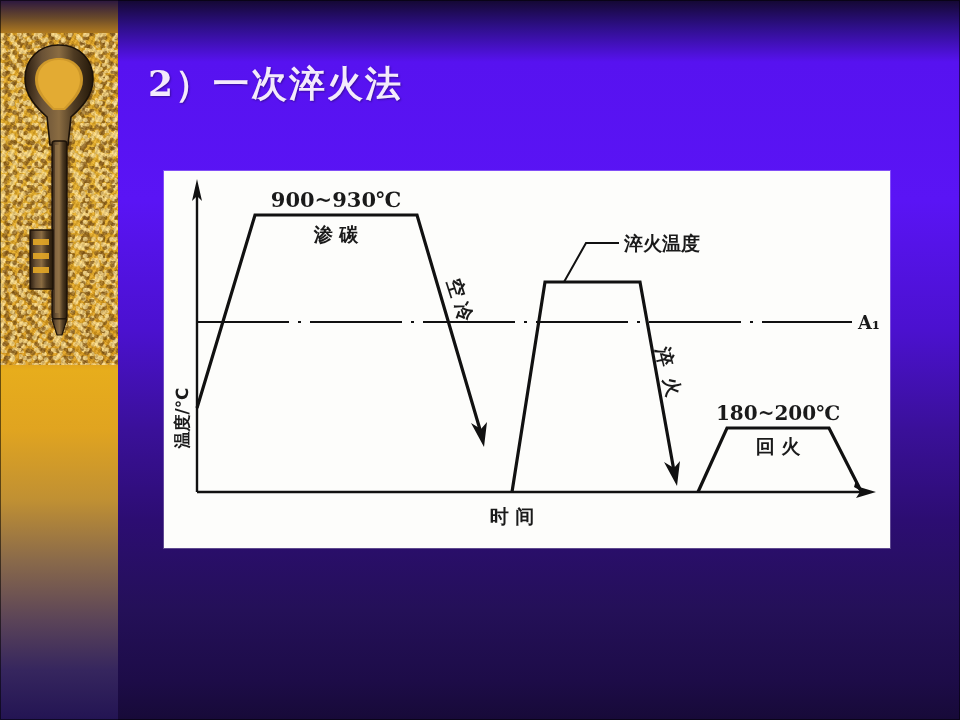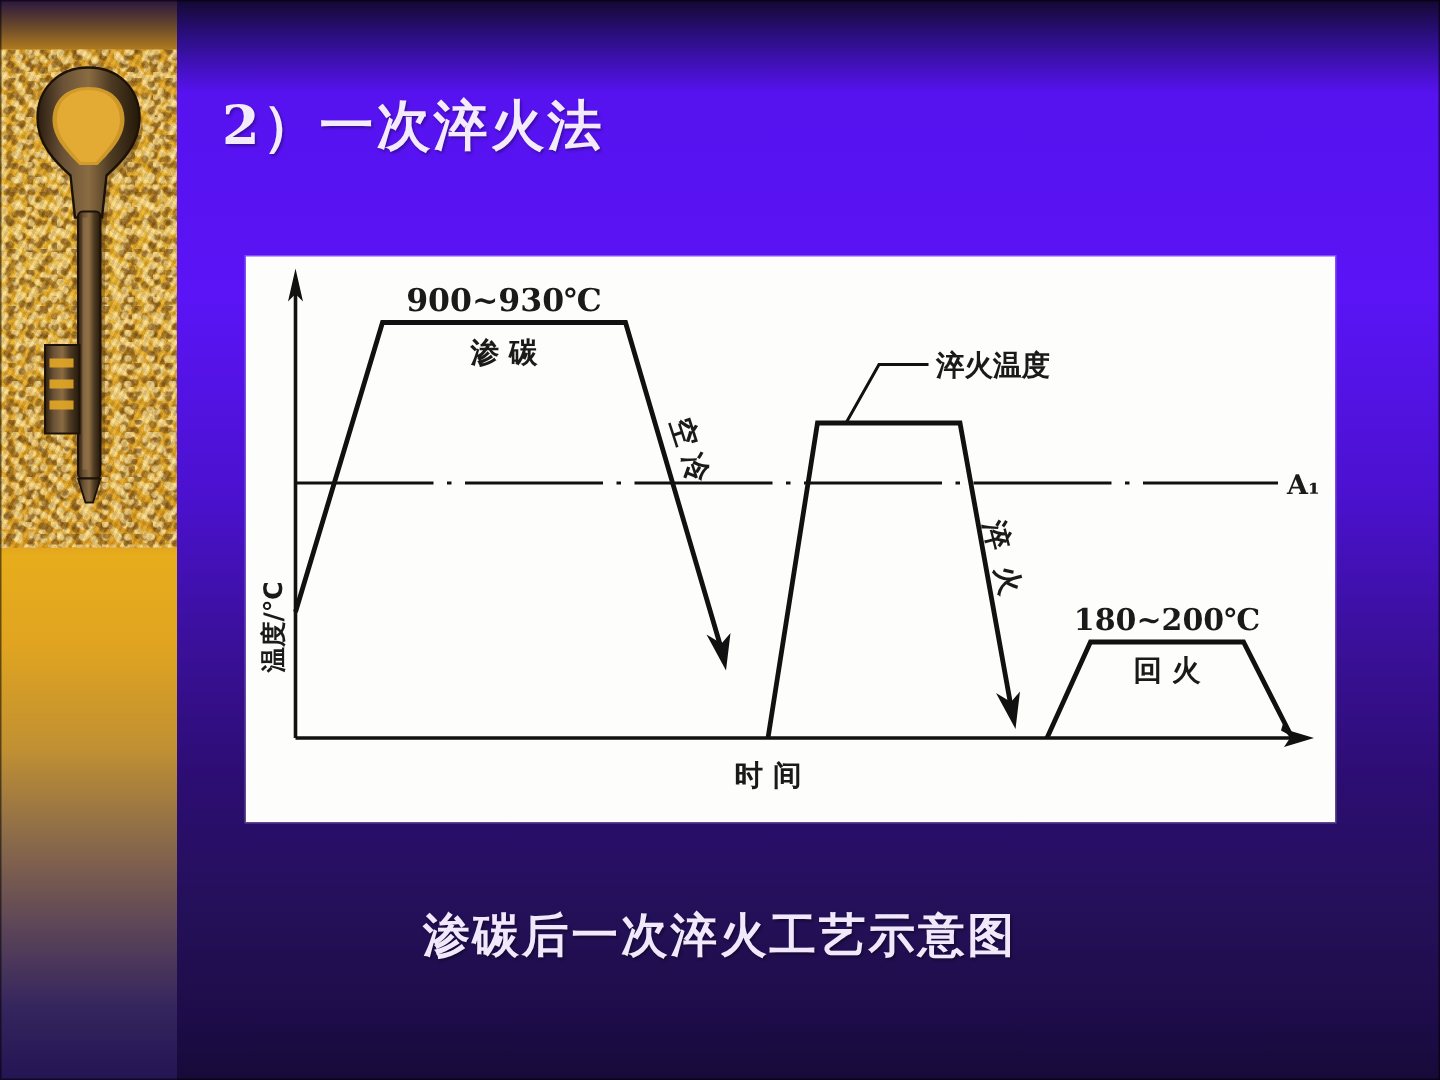--- a/index.html
+++ b/index.html
@@ -275,15 +275,14 @@
       <text class="dg-cjk" transform="translate(492,178) rotate(76)" font-size="19" text-anchor="start" letter-spacing="12">淬火</text>
 
       <text class="dg-label" x="694" y="158" font-size="18" text-anchor="start">A₁</text>
 
       <text class="dg-label" x="614" y="249" font-size="20" text-anchor="middle">180~200℃</text>
 
       <text class="dg-cjk" x="614" y="282" font-size="19" text-anchor="middle">回  火</text>
     </svg>
   </div>
 
-  <div class="caption">渗碳后一次淬火工艺示意图</div>
 
 </div>
 
 </body></html>

